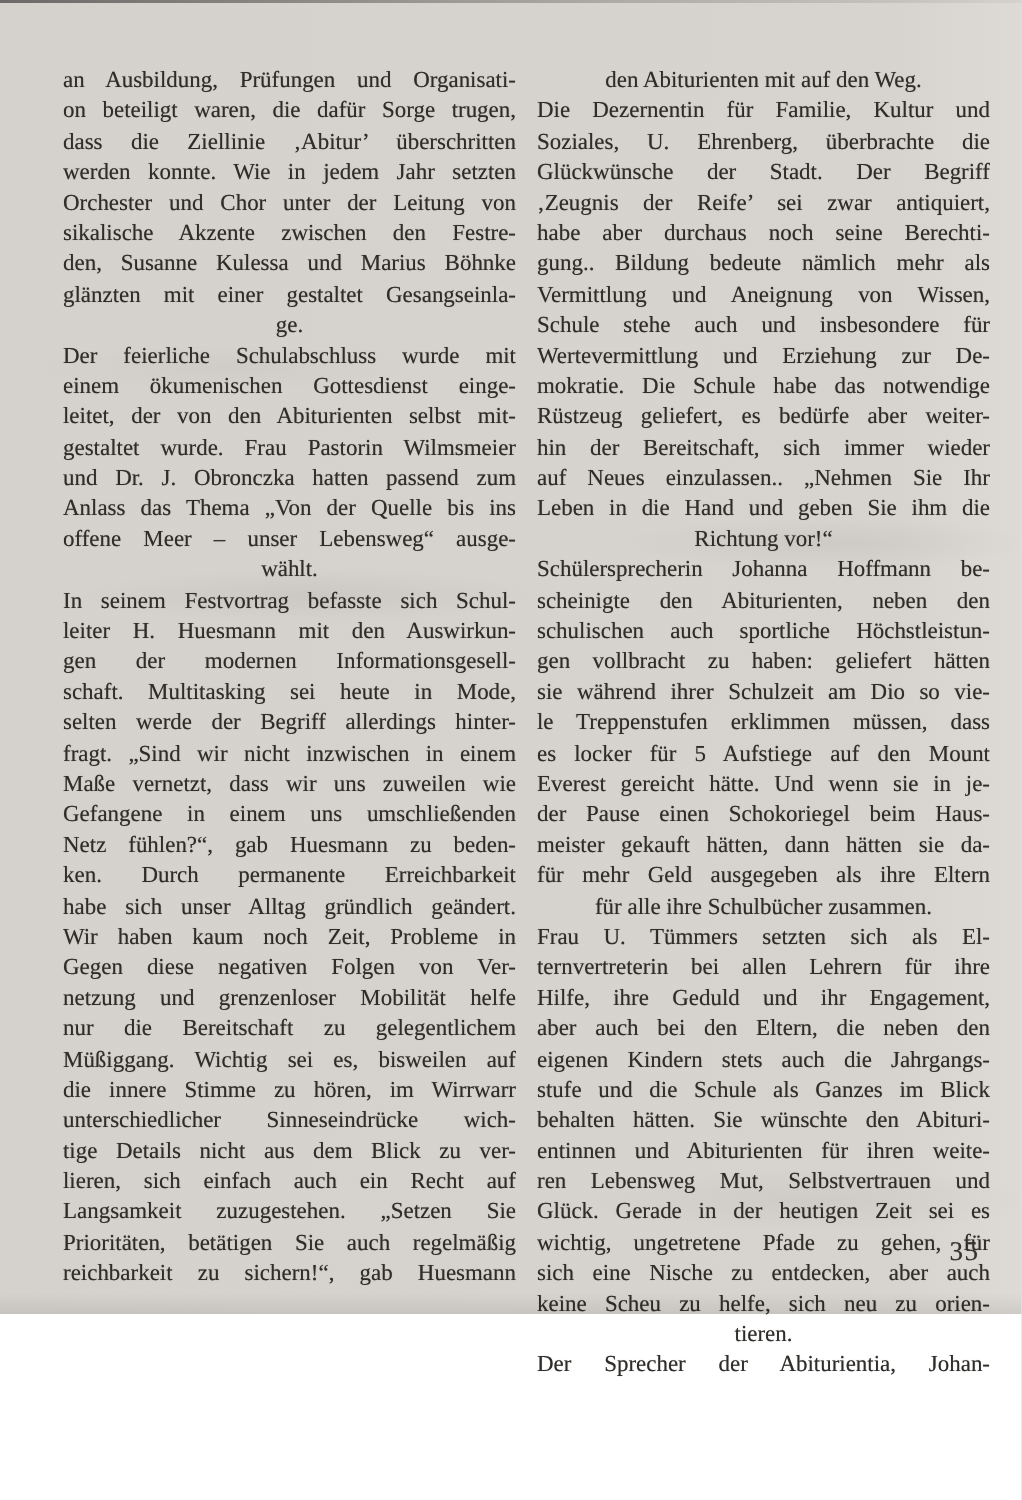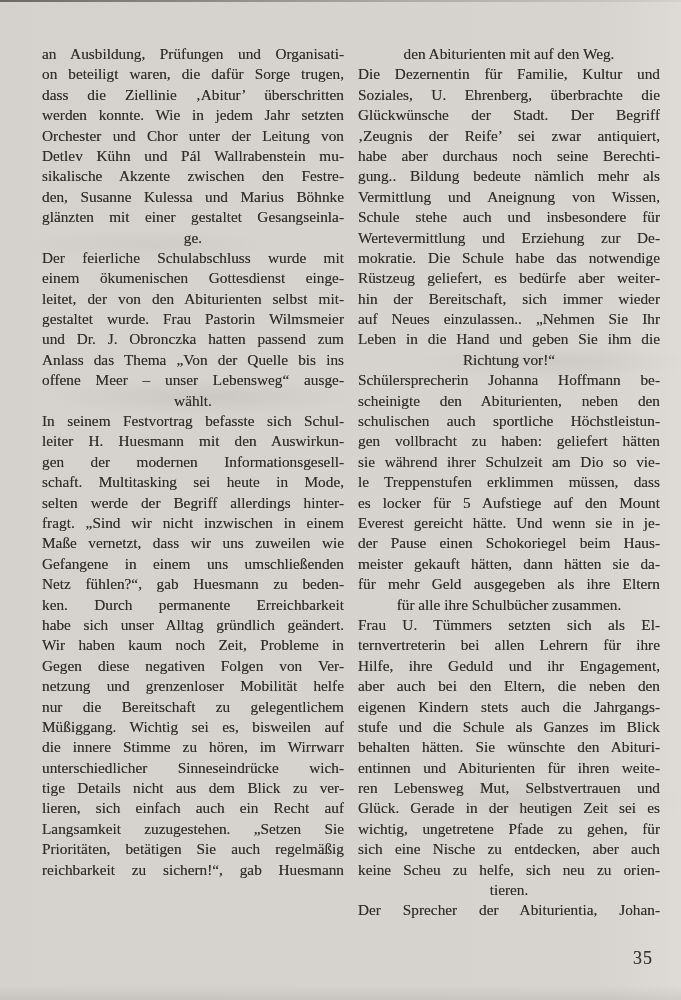--- a/index.html
+++ b/index.html
@@ -8,21 +8,21 @@
   }
   body {
     width: 681px;
     height: 1000px;
     overflow: hidden;
     font-family: "Liberation Serif", "DejaVu Serif", serif;
   }
   .page {
     position: relative;
     width: 681px;
-    height: 1000px;
+    height: 876px;
     background-color: #d7d4d0;
     
     background-image:
       radial-gradient(220px 26px at 205px 397px, rgba(110,108,104,0.10), rgba(110,108,104,0) 70%),
       radial-gradient(200px 24px at 550px 362px, rgba(110,108,104,0.09), rgba(110,108,104,0) 70%),
       radial-gradient(220px 30px at 540px 800px, rgba(110,108,104,0.08), rgba(110,108,104,0) 70%),
       radial-gradient(180px 22px at 150px 245px, rgba(110,108,104,0.06), rgba(110,108,104,0) 70%),
       linear-gradient(90deg, #d5d2ce 0%, #d7d4d0 88%, #dcd9d5 97%, #dedbd7 100%),
       linear-gradient(180deg, #c2c0bd 0px, #d7d4d0 4px);
     color: #2f2d2a;
@@ -86,21 +86,20 @@
 
 <div class="page">
   <div class="edge-top"></div>
   <div class="columns">
     <div class="col">
         <div class="line">an Ausbildung, Prüfungen und Organisati-</div>
         <div class="line">on beteiligt waren, die dafür Sorge trugen,</div>
         <div class="line">dass die Ziellinie ‚Abitur’ überschritten</div>
         <div class="line">werden konnte. Wie in jedem Jahr setzten</div>
         <div class="line">Orchester und Chor unter der Leitung von</div>
-        <div class="line">Detlev Kühn und Pál Wallrabenstein mu-</div>
         <div class="line">sikalische Akzente zwischen den Festre-</div>
         <div class="line">den, Susanne Kulessa und Marius Böhnke</div>
         <div class="line">glänzten mit einer gestaltet Gesangseinla-</div>
         <div class="line noj">ge.</div>
         <div class="line">Der feierliche Schulabschluss wurde mit</div>
         <div class="line">einem ökumenischen Gottesdienst einge-</div>
         <div class="line">leitet, der von den Abiturienten selbst mit-</div>
         <div class="line">gestaltet wurde. Frau Pastorin Wilmsmeier</div>
         <div class="line">und Dr. J. Obronczka hatten passend zum</div>
         <div class="line">Anlass das Thema „Von der Quelle bis ins</div>

